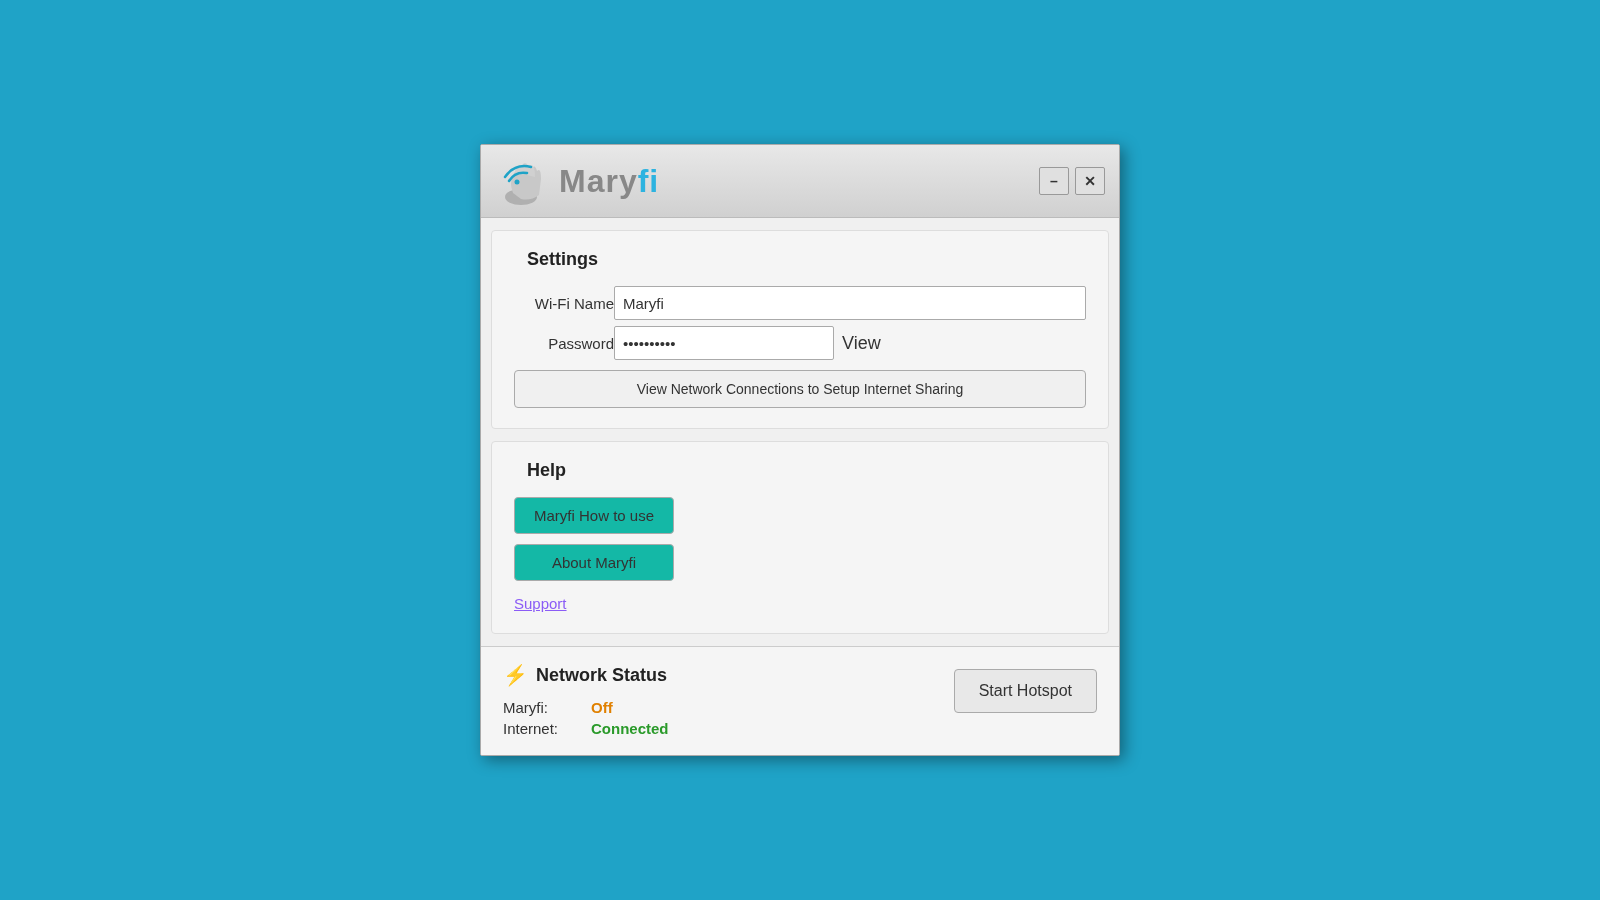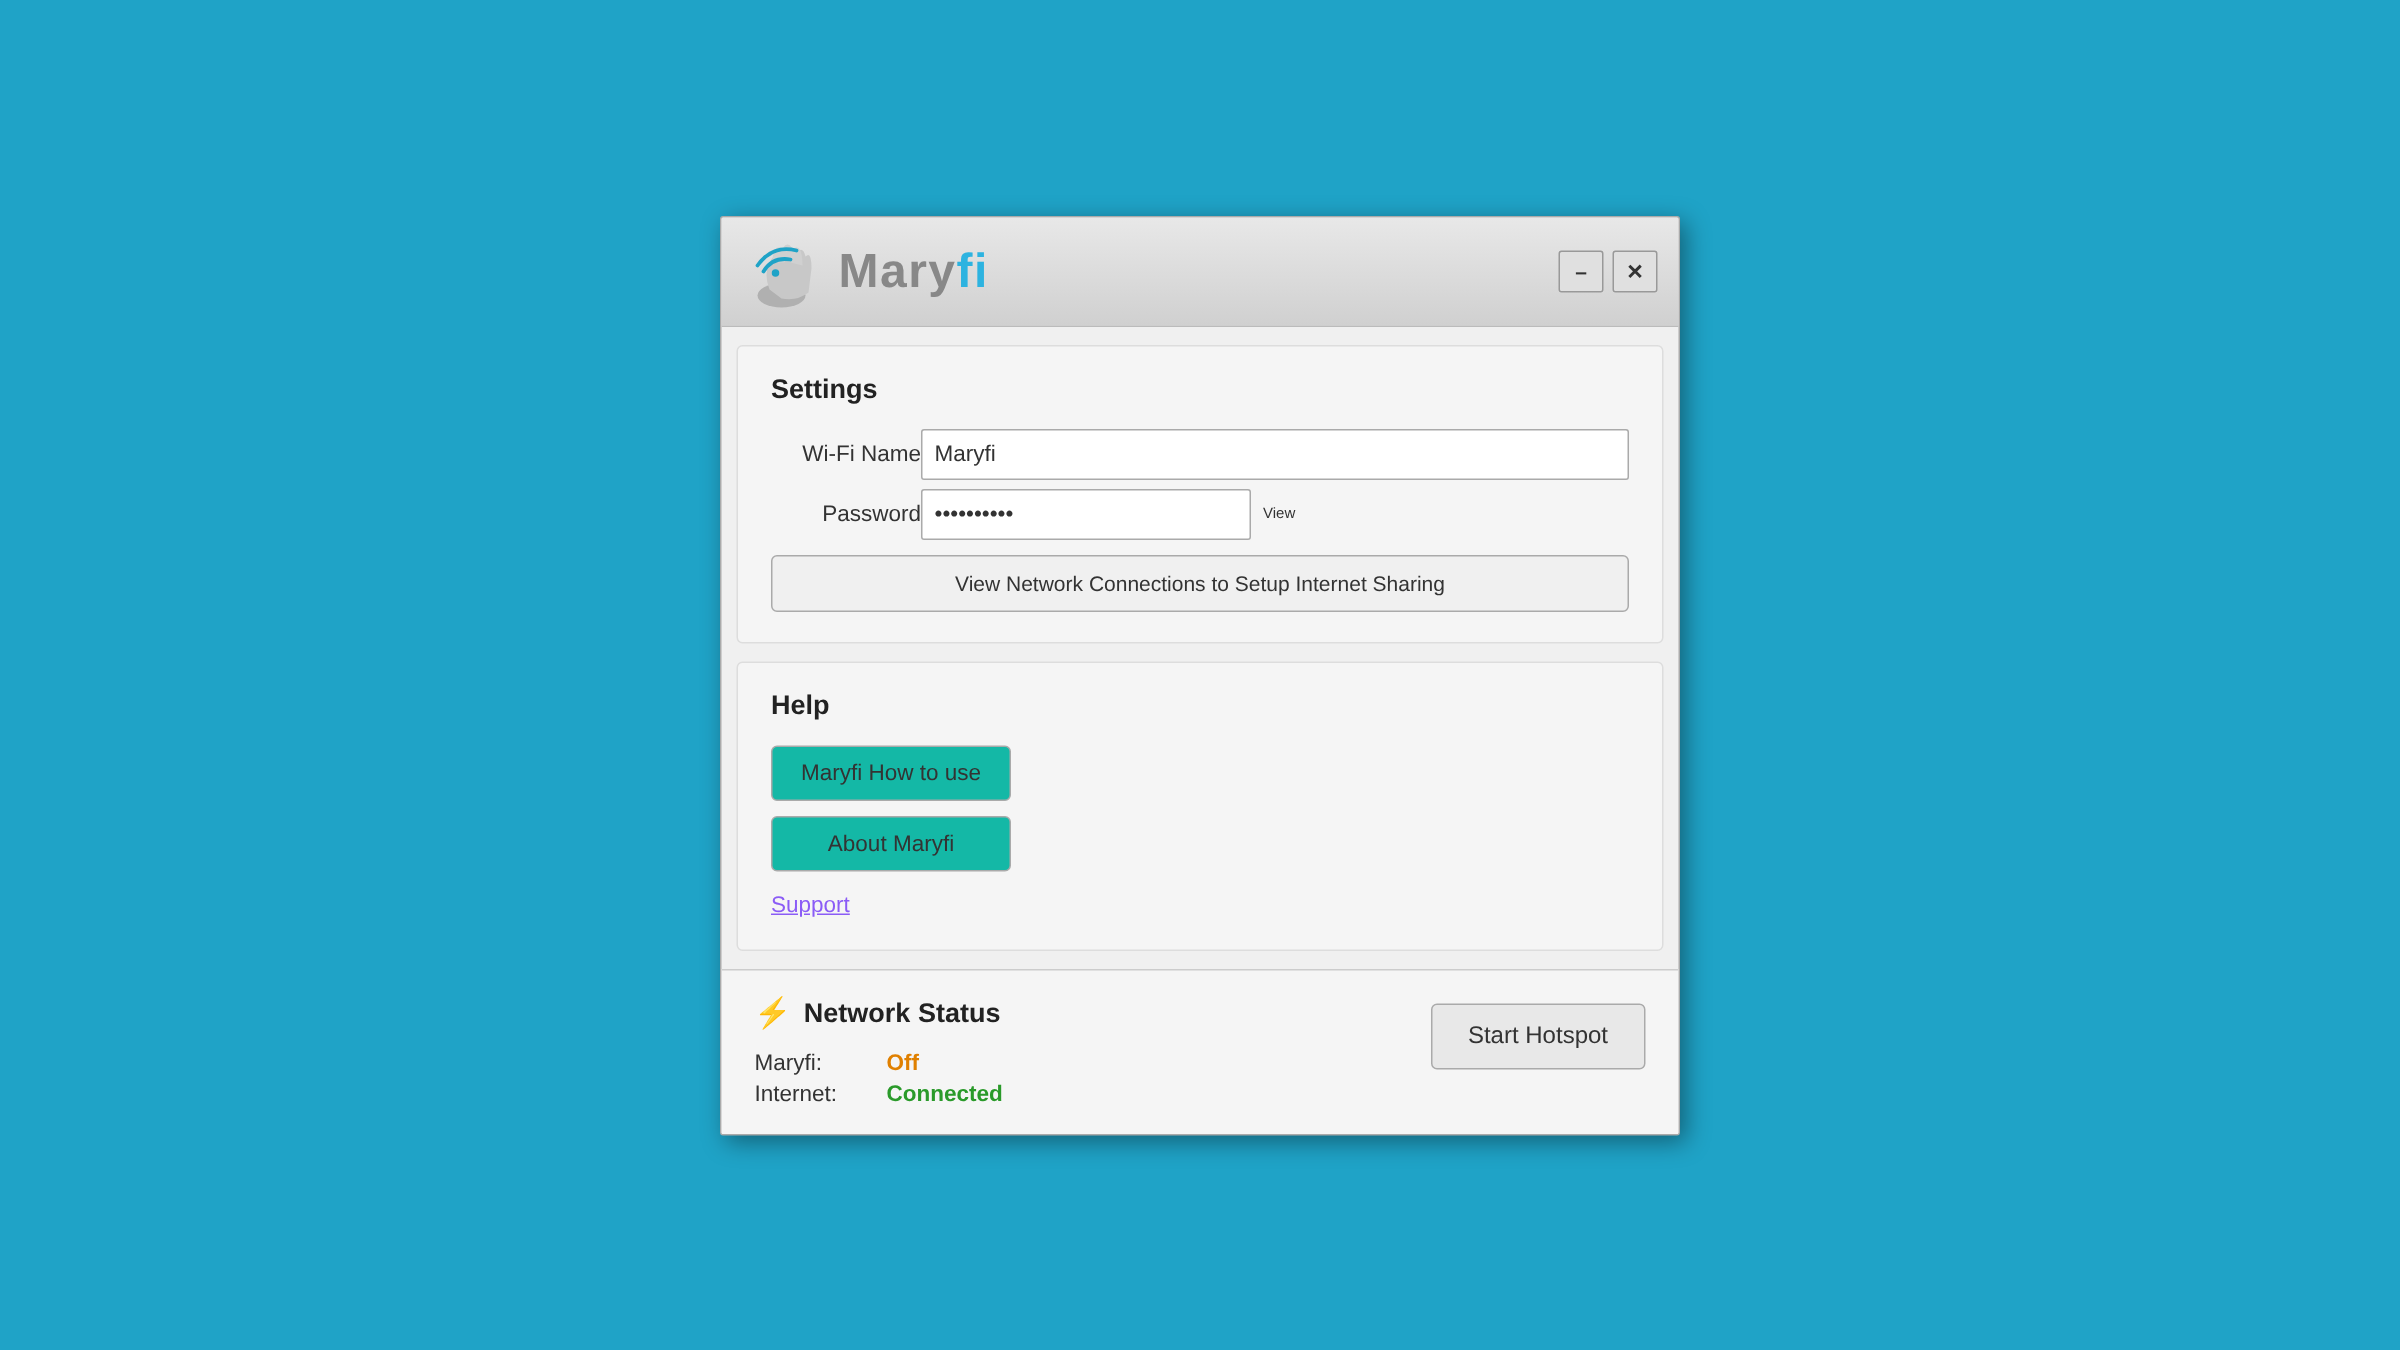--- a/index.html
+++ b/index.html
@@ -96,20 +96,21 @@
       margin: 12px 10px;
       padding: 18px 22px 20px 22px;
       border-radius: 4px;
     }
 
     .section-title {
       font-size: 18px;
       font-weight: bold;
       color: #222;
       margin-bottom: 16px;
+      margin-left: 13px;
     }
 
     .field-row {
       display: flex;
       align-items: center;
       margin-bottom: 6px;
     }
 
     .field-label {
       font-size: 15px;
@@ -125,21 +126,21 @@
       padding: 4px 8px;
       border: 1px solid #aaa;
       background: white;
       font-size: 15px;
       color: #333;
       border-radius: 2px;
       outline: none;
     }
 
     .view-btn-inline {
-      font-size: 10px;
+      font-size: 18px;
       color: #333;
       background: none;
       border: none;
       cursor: pointer;
       padding: 2px 8px;
       text-decoration: none;
     }
 
     .network-connections-btn {
       display: block;

